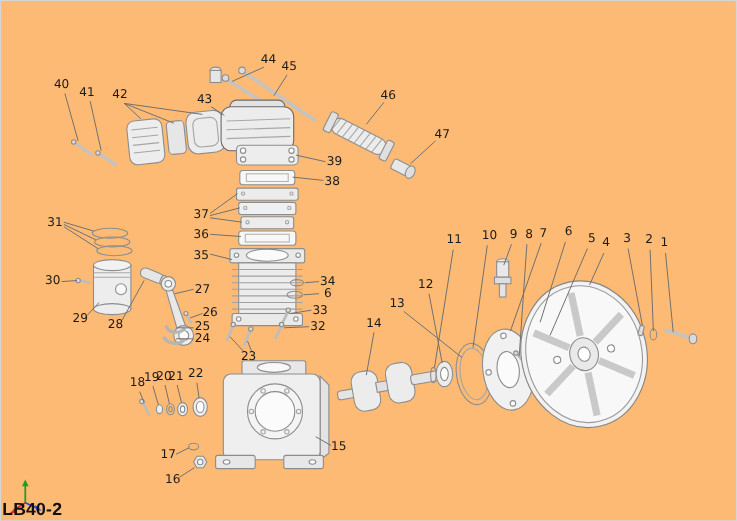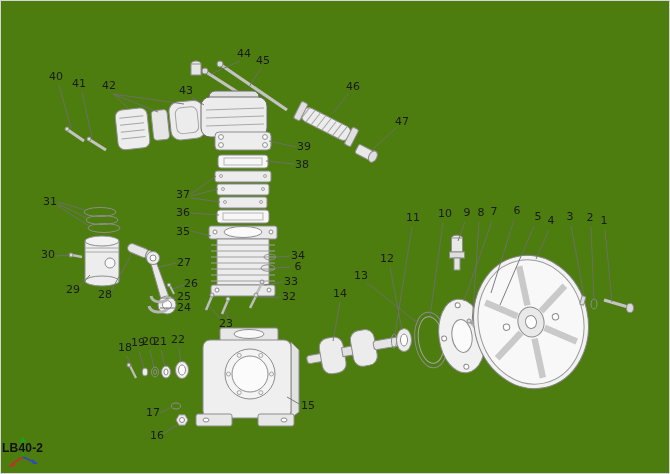--- a/index.html
+++ b/index.html
@@ -1,30 +1,30 @@
 <!DOCTYPE html>
 <html><head>
 <meta charset="utf-8">
 <title>Diagram</title>
 <style>
   html,body{margin:0;padding:0;background:#ffffff;}
   .stage{
-    position:relative;width:670px;height:474px;background:#4d7c0f;overflow:hidden;
+    position:relative;width:670px;height:474px;background:#fdba74;overflow:hidden;
     box-shadow:inset 0 0 0 1px #d6d6d6;
     font-family:"Liberation Sans","DejaVu Sans",sans-serif;
   }
   svg{position:absolute;left:0;top:0;}
   .part-label{
     font-family:"DejaVu Sans","Liberation Sans",sans-serif;
     font-size:11px;
     text-anchor:middle;
   }
   .model-label{
-    position:absolute;left:2px;bottom:19px;
-    font-size:12px;font-weight:bold;color:#111;
+    position:absolute;left:2px;bottom:1px;
+    font-size:16px;font-weight:bold;color:#111;
     letter-spacing:0.2px;
   }
 </style>
 </head>
 <body>
 
 <div class="stage">
 
 <svg id="diagram-svg" width="670" height="474" viewBox="0 0 670 474">
 

